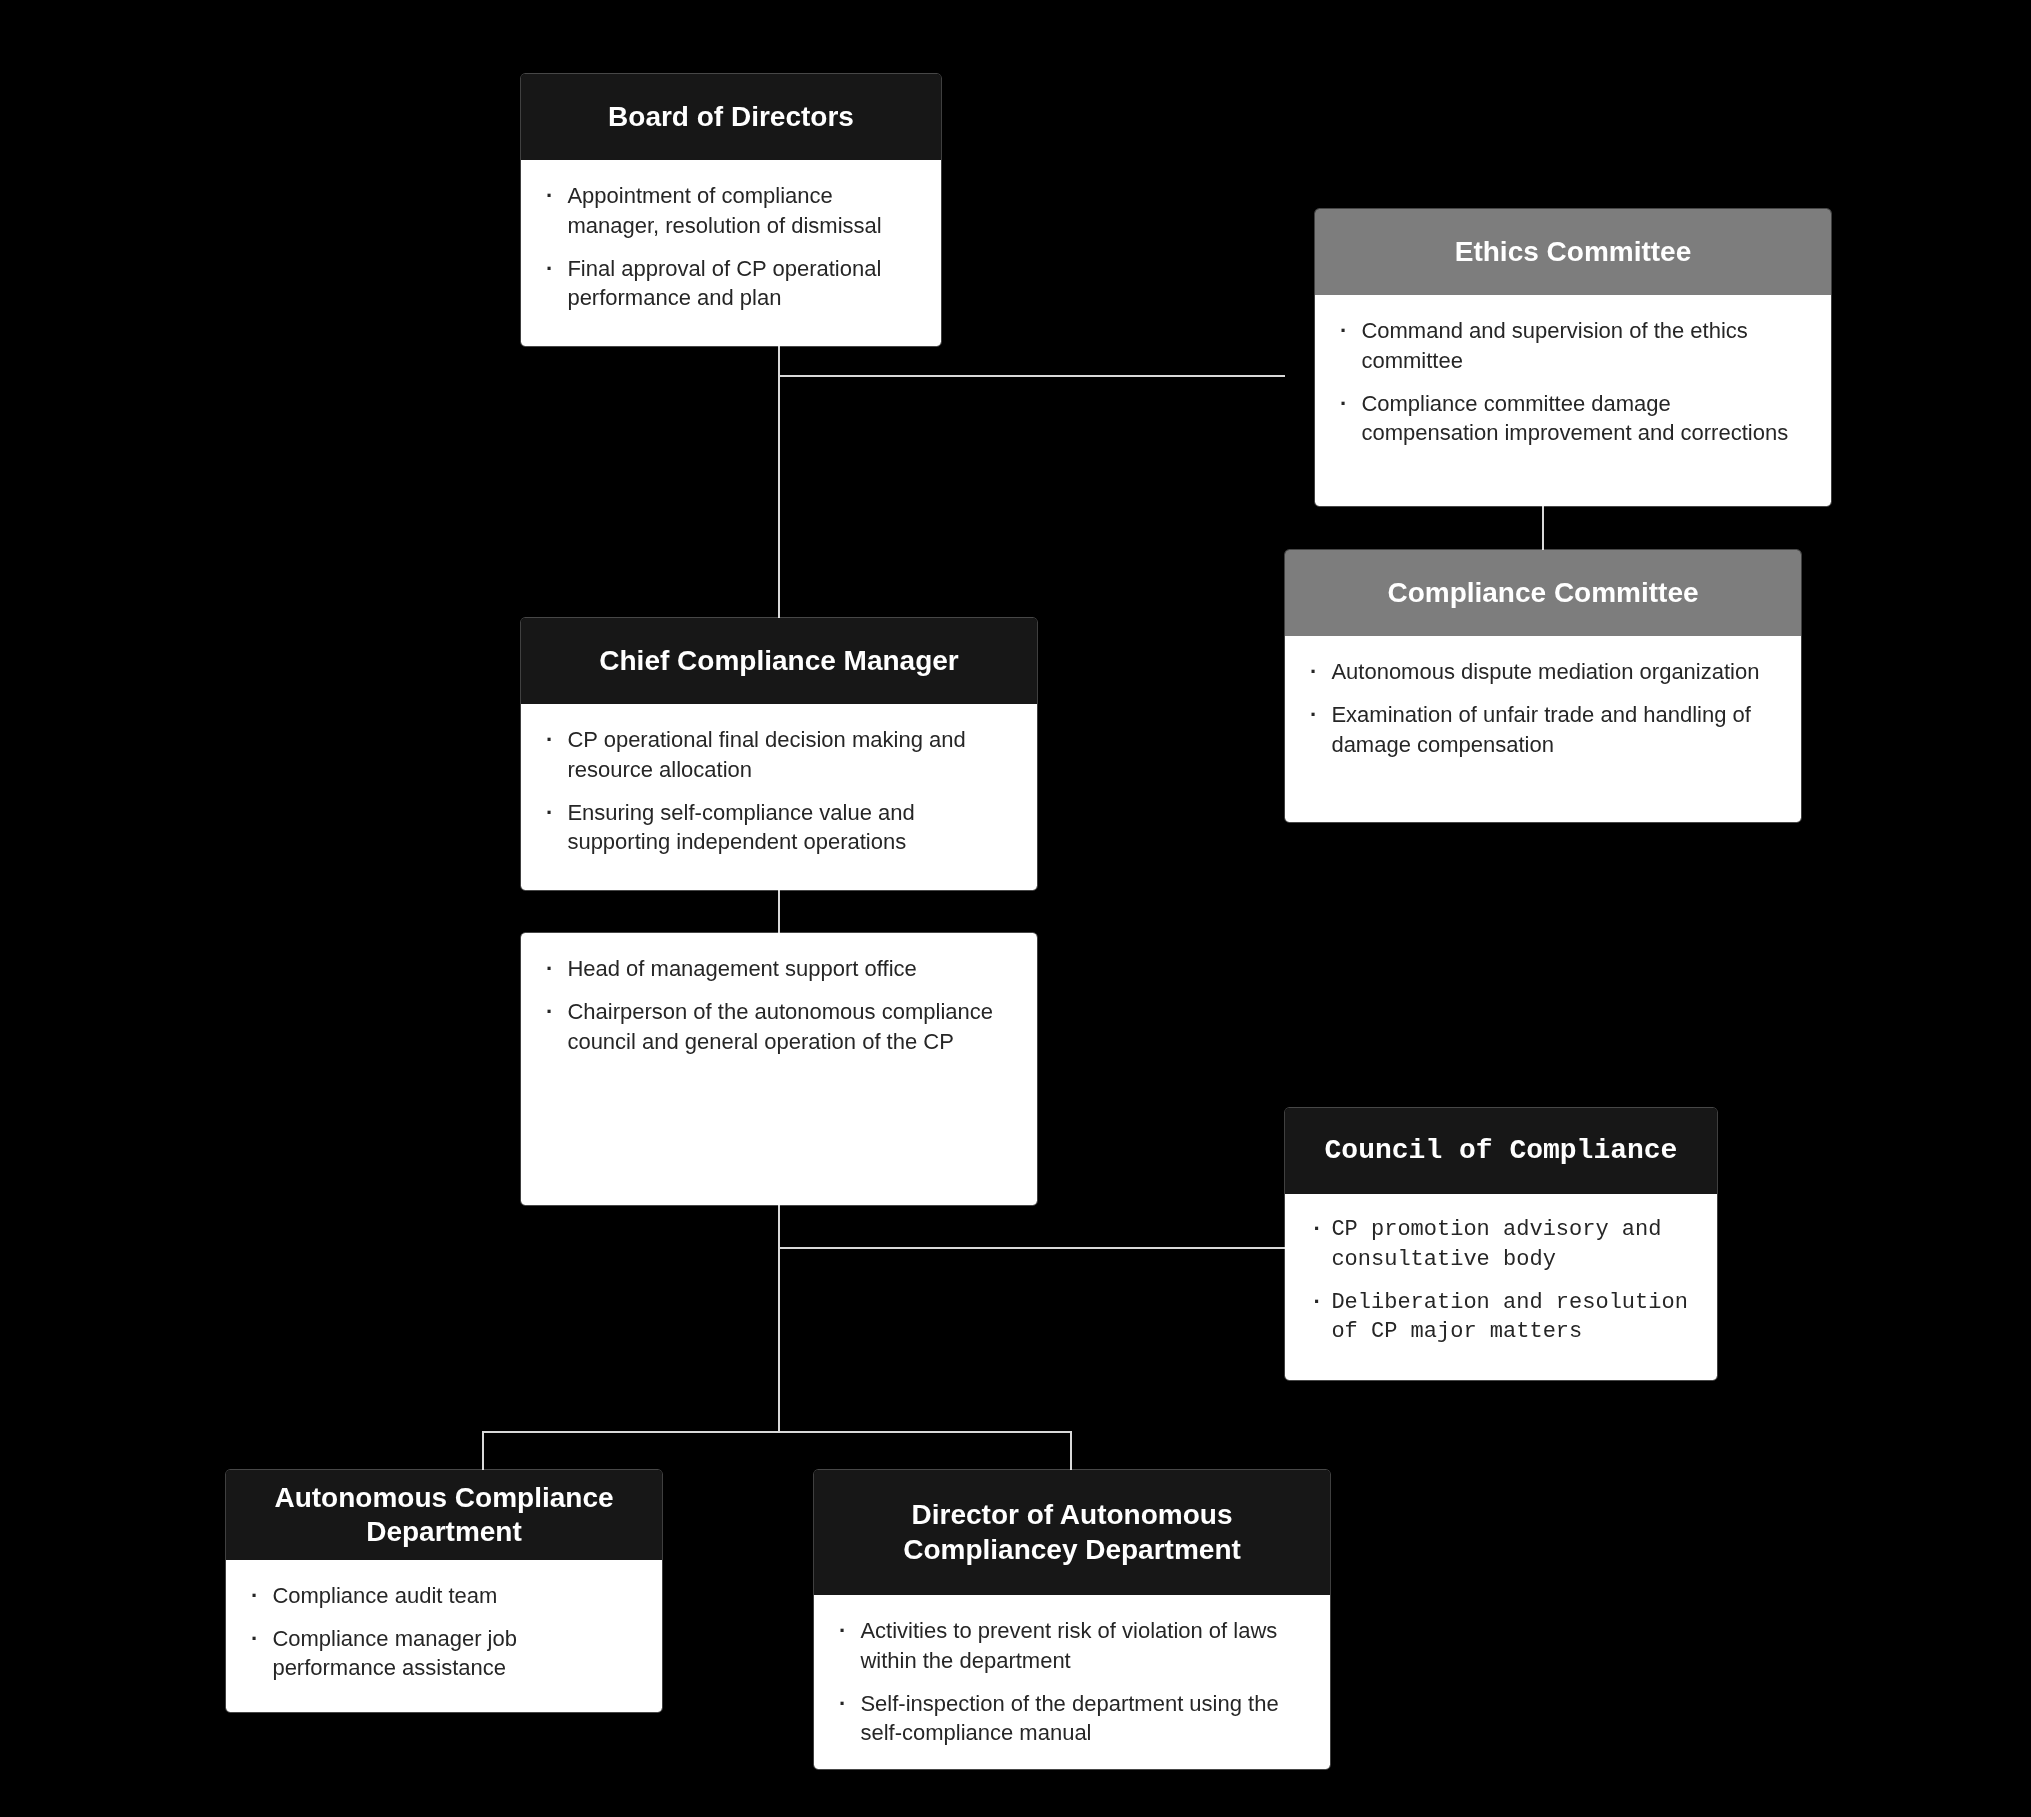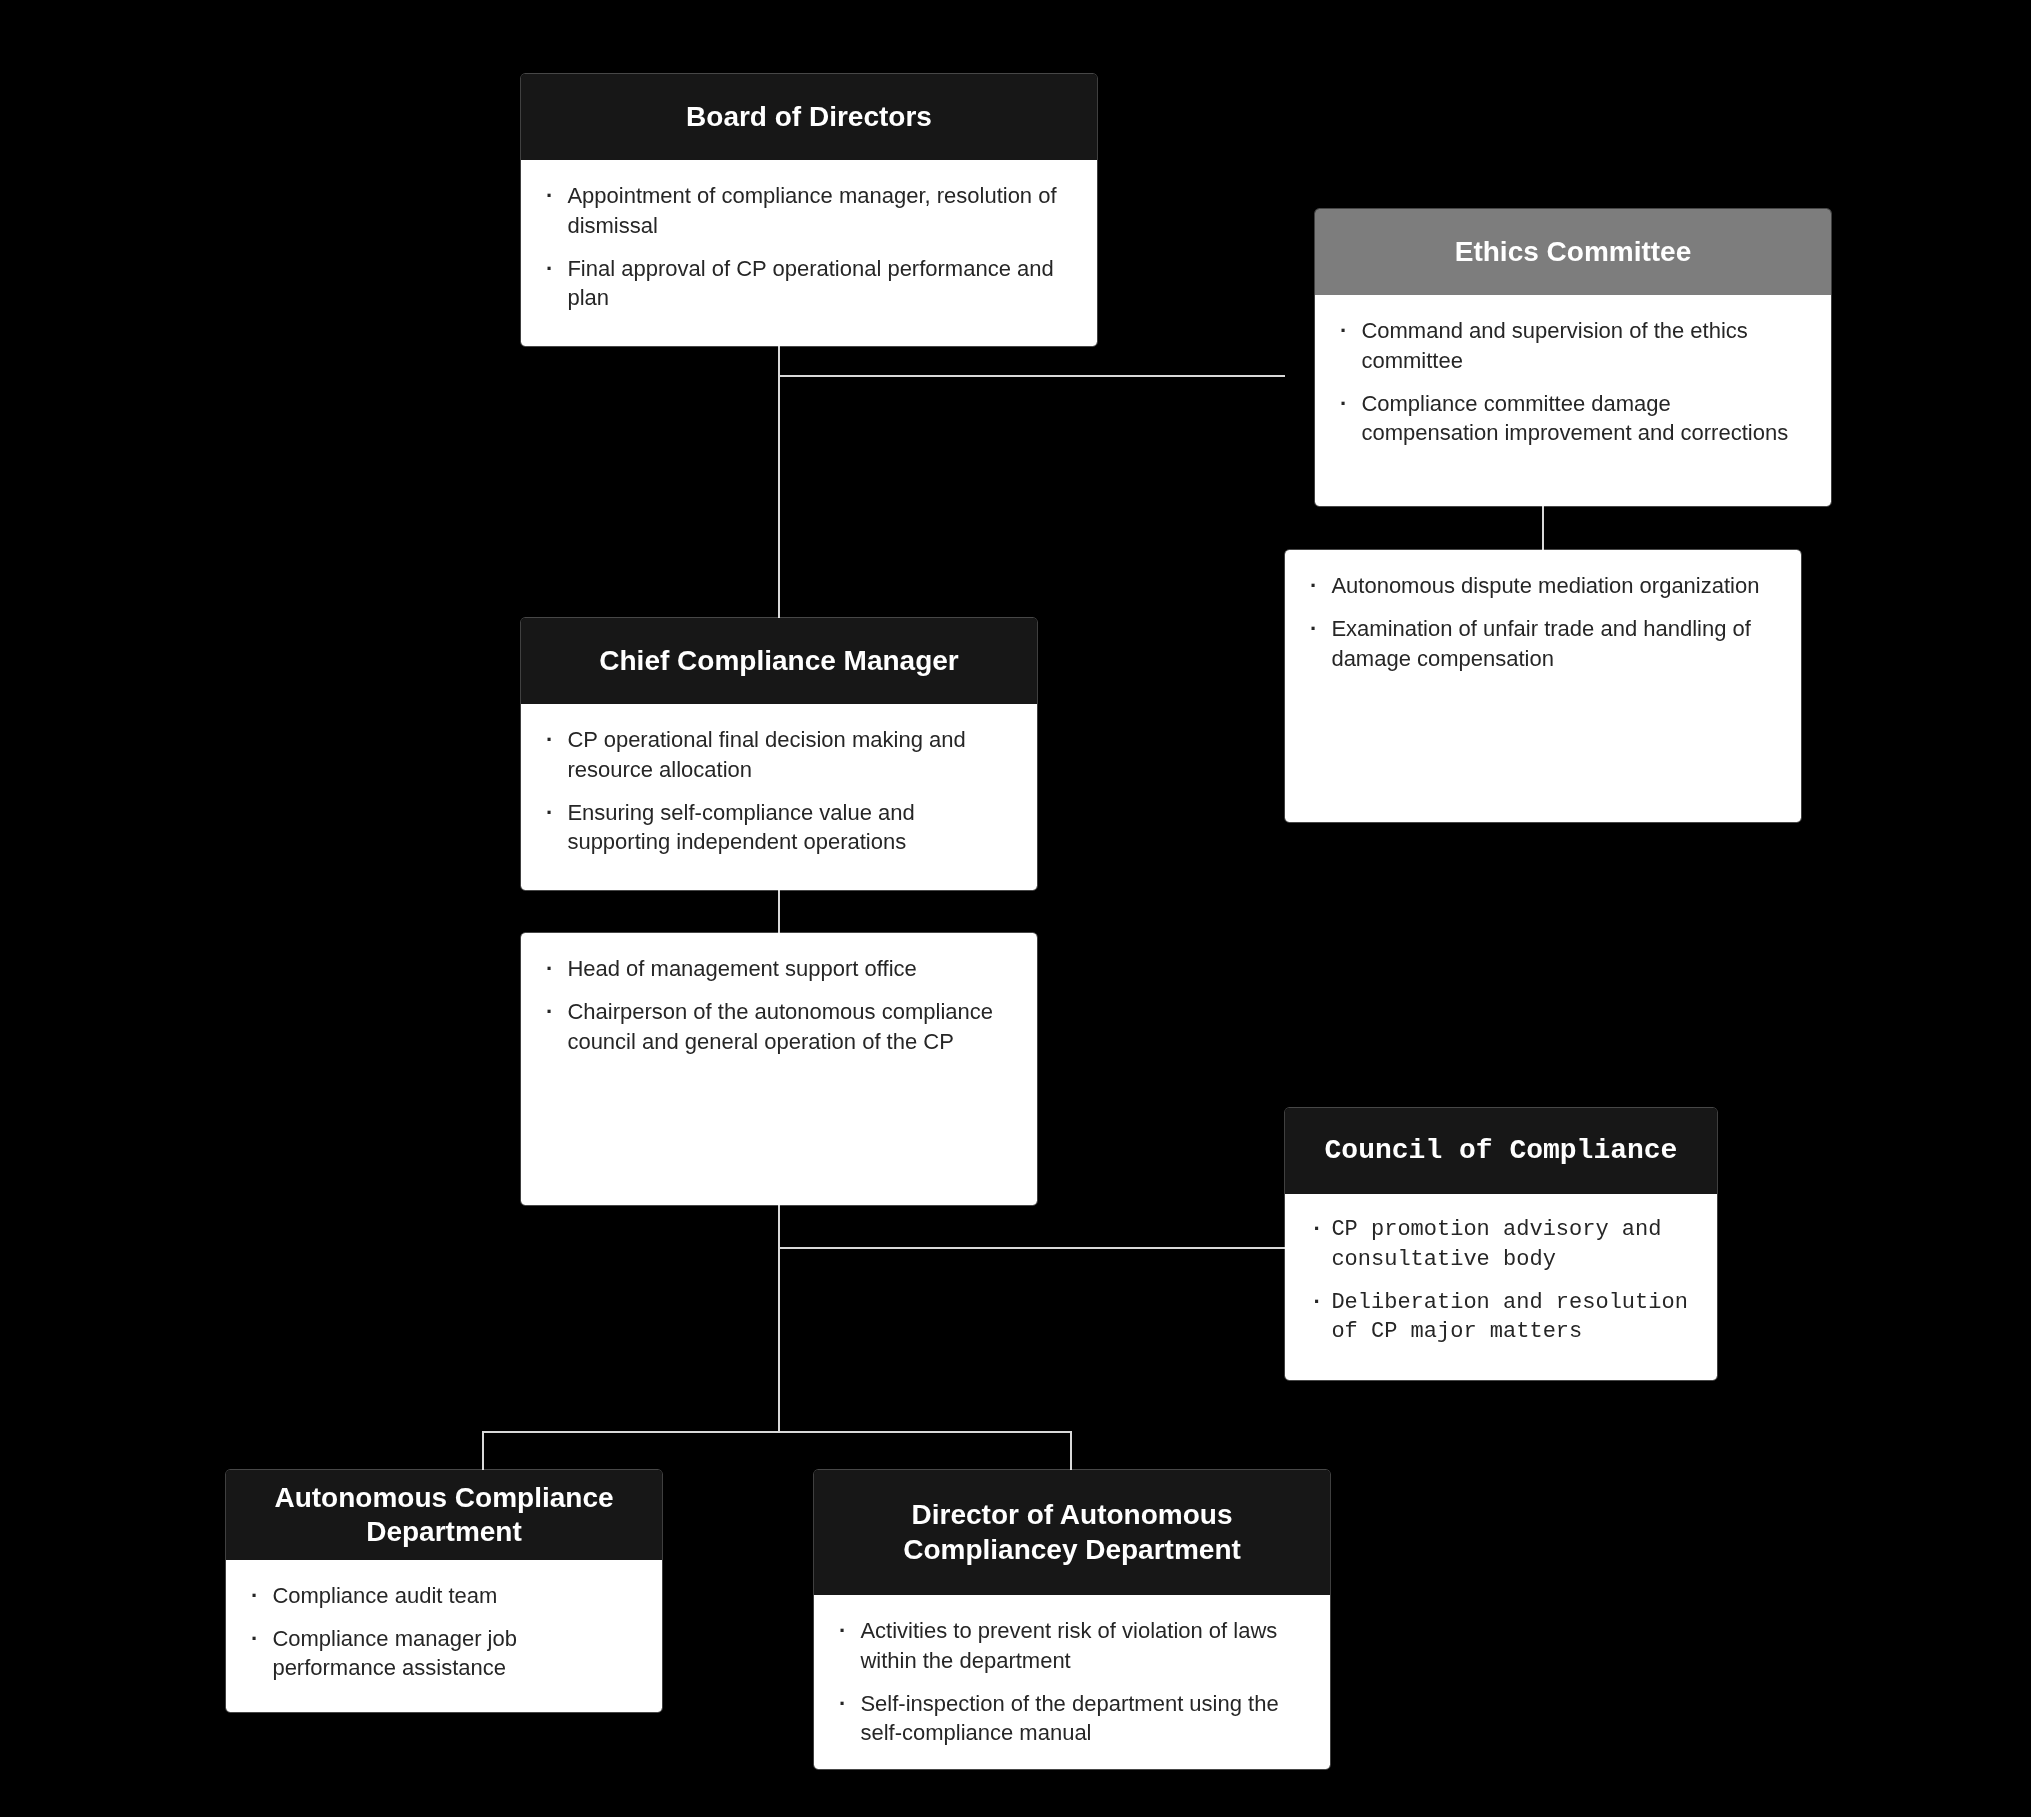--- a/index.html
+++ b/index.html
@@ -69,21 +69,21 @@
   <div class="line" style="left:778px; top:346px; width:1.8px; height:273px;"></div>
   <div class="line" style="left:778px; top:375px; width:507px; height:1.8px;"></div>
   <div class="line" style="left:1542px; top:505px; width:1.8px; height:45px;"></div>
   <div class="line" style="left:778px; top:890px; width:1.8px; height:43px;"></div>
   <div class="line" style="left:778px; top:1205px; width:1.8px; height:228px;"></div>
   <div class="line" style="left:778px; top:1247px; width:507px; height:1.8px;"></div>
   <div class="line" style="left:482px; top:1431px; width:590px; height:1.8px;"></div>
   <div class="line" style="left:482px; top:1431px; width:1.8px; height:39px;"></div>
   <div class="line" style="left:1070px; top:1431px; width:1.8px; height:39px;"></div>
 
-  <div class="node dark" style="left:521px; top:74px; width:576px; min-height:272px;">
+  <div class="node dark" style="left:521px; top:74px; width:420px; min-height:272px;">
     <div class="node-header">Board of Directors</div>
     <div class="node-body">
       <div class="bullet">
           <span class="dot">·</span>
           <span>Appointment of compliance manager, resolution of dismissal</span>
         </div>
       <div class="bullet">
           <span class="dot">·</span>
           <span>Final approval of CP operational performance and plan</span>
         </div>
@@ -98,20 +98,21 @@
           <span>Command and supervision of the ethics committee</span>
         </div>
       <div class="bullet">
           <span class="dot">·</span>
           <span>Compliance committee damage compensation improvement and corrections</span>
         </div>
     </div>
   </div>
 
   <div class="node gray" style="left:1285px; top:550px; width:516px; min-height:272px;">
+    <div class="node-header">Compliance Committee</div>
     <div class="node-body">
       <div class="bullet">
           <span class="dot">·</span>
           <span>Autonomous dispute mediation organization</span>
         </div>
       <div class="bullet">
           <span class="dot">·</span>
           <span>Examination of unfair trade and handling of damage compensation</span>
         </div>
     </div>

